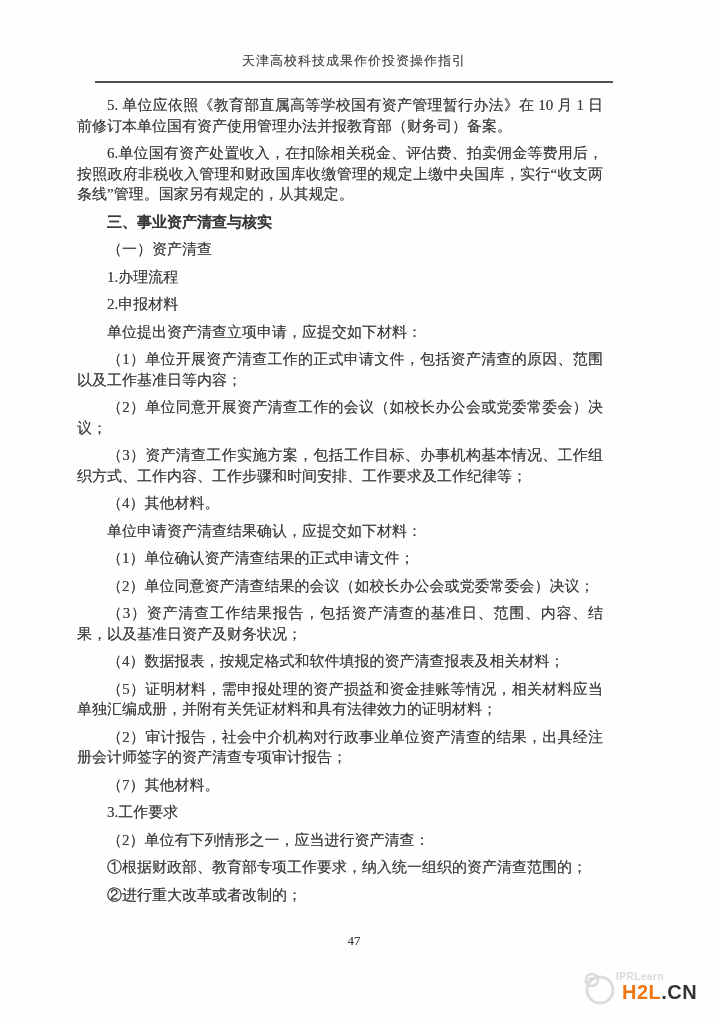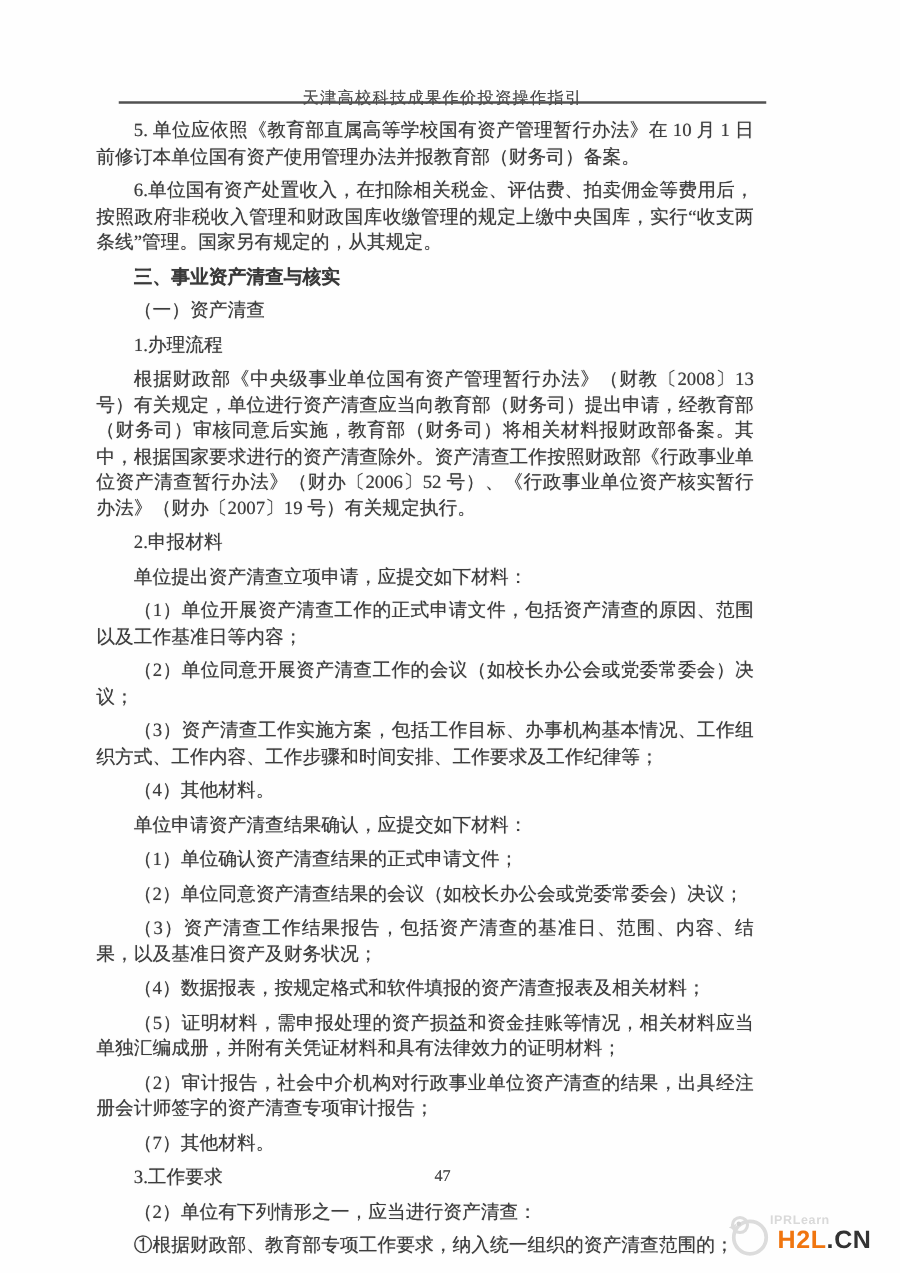--- a/index.html
+++ b/index.html
@@ -19,21 +19,20 @@
   .doc-header {
     position: absolute;
     top: 52px;
     left: 95px;
     width: 518px;
     text-align: center;
     font-size: 13px;
     letter-spacing: 1px;
     color: #4b4b4b;
     text-shadow: 0 0 0.5px rgba(75,75,75,0.6);
-    margin-top: 17px;
   }
   .header-rule {
     position: absolute;
     top: 81px;
     left: 95px;
     width: 518px;
     height: 2px;
     background: #515151;
   }
   
@@ -113,38 +112,38 @@
 
   <div class="header-rule"></div>
 
   <div class="doc-body">
 
   <p class="para">5. 单位应依照《教育部直属高等学校国有资产管理暂行办法》在 10 月 1 日前修订本单位国有资产使用管理办法并报教育部（财务司）备案。</p>
       <p class="para">6.单位国有资产处置收入，在扣除相关税金、评估费、拍卖佣金等费用后，按照政府非税收入管理和财政国库收缴管理的规定上缴中央国库，实行“收支两条线”管理。国家另有规定的，从其规定。</p>
       <p class="para para-heading">三、事业资产清查与核实</p>
       <p class="para">（一）资产清查</p>
       <p class="para">1.办理流程</p>
-      <p class="para">根据财政部《中央级事业单位国有资产管理暂行办法》（财教〔2008〕13 号）有关规定，单位进行资产清查应当向教育部（财务司）提出申请，经教育部（财务司）审核同意后实施，教育部（财务司）将相关材料报财政部备案。其中，根据国家要求进行的资产清查除外。资产清查工作按照财政部《行政事业单位资产清查暂行办法》（财办〔2006〕52 号）、《行政事业单位资产核实暂行办法》（财办〔2007〕19 号）有关规定执行。</p>
       <p class="para">2.申报材料</p>
       <p class="para">单位提出资产清查立项申请，应提交如下材料：</p>
       <p class="para">（1）单位开展资产清查工作的正式申请文件，包括资产清查的原因、范围以及工作基准日等内容；</p>
       <p class="para">（2）单位同意开展资产清查工作的会议（如校长办公会或党委常委会）决议；</p>
       <p class="para">（3）资产清查工作实施方案，包括工作目标、办事机构基本情况、工作组织方式、工作内容、工作步骤和时间安排、工作要求及工作纪律等；</p>
       <p class="para">（4）其他材料。</p>
       <p class="para">单位申请资产清查结果确认，应提交如下材料：</p>
       <p class="para">（1）单位确认资产清查结果的正式申请文件；</p>
       <p class="para">（2）单位同意资产清查结果的会议（如校长办公会或党委常委会）决议；</p>
       <p class="para">（3）资产清查工作结果报告，包括资产清查的基准日、范围、内容、结果，以及基准日资产及财务状况；</p>
       <p class="para">（4）数据报表，按规定格式和软件填报的资产清查报表及相关材料；</p>
       <p class="para">（5）证明材料，需申报处理的资产损益和资金挂账等情况，相关材料应当单独汇编成册，并附有关凭证材料和具有法律效力的证明材料；</p>
       <p class="para">（2）审计报告，社会中介机构对行政事业单位资产清查的结果，出具经注册会计师签字的资产清查专项审计报告；</p>
       <p class="para">（7）其他材料。</p>
       <p class="para">3.工作要求</p>
       <p class="para">（2）单位有下列情形之一，应当进行资产清查：</p>
       <p class="para">①根据财政部、教育部专项工作要求，纳入统一组织的资产清查范围的；</p>
+      <p class="para">②进行重大改革或者改制的；</p>
     </div>
 
   <div class="page-number">47</div>
 
   <div class="watermark">
     <span class="wm-logo">
       <svg width="38" height="36" viewBox="0 0 38 36">
         <circle cx="20" cy="20" r="13" fill="none" stroke="#dcdcdc" stroke-width="3"></circle>
         <circle cx="12" cy="10" r="6" fill="none" stroke="#dcdcdc" stroke-width="2.5"></circle>
         <circle cx="11" cy="9" r="1.8" fill="#d0d0d0"></circle>

